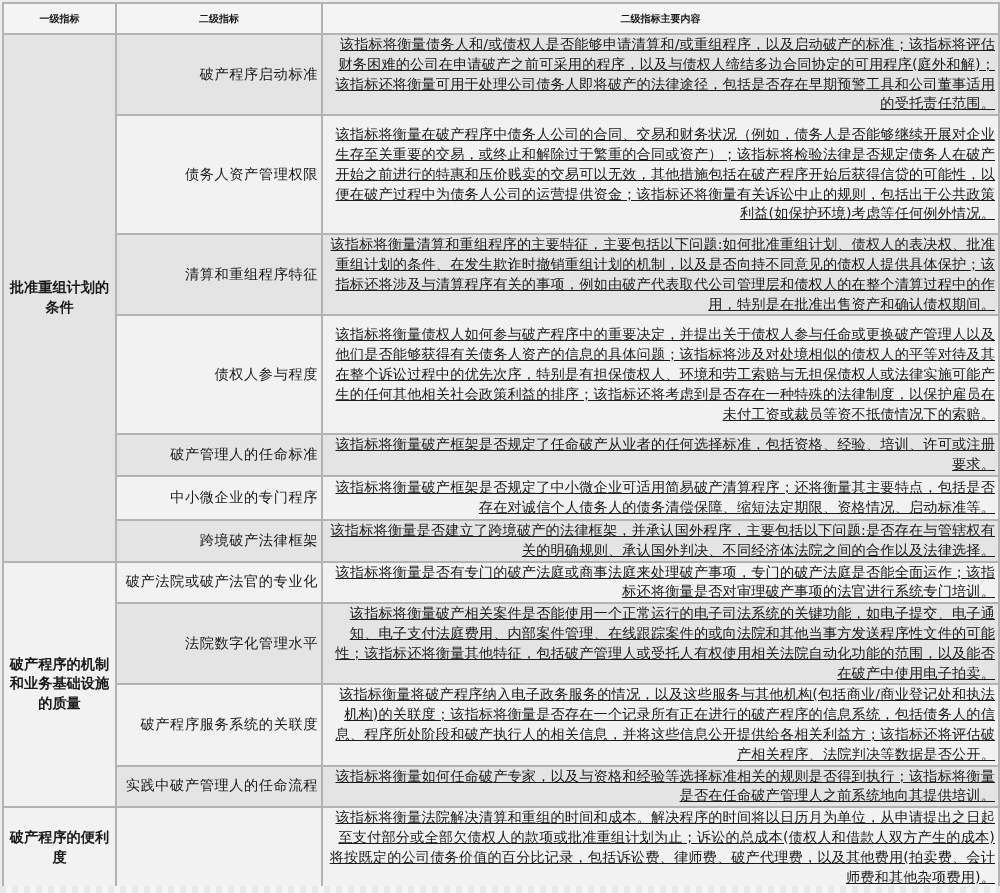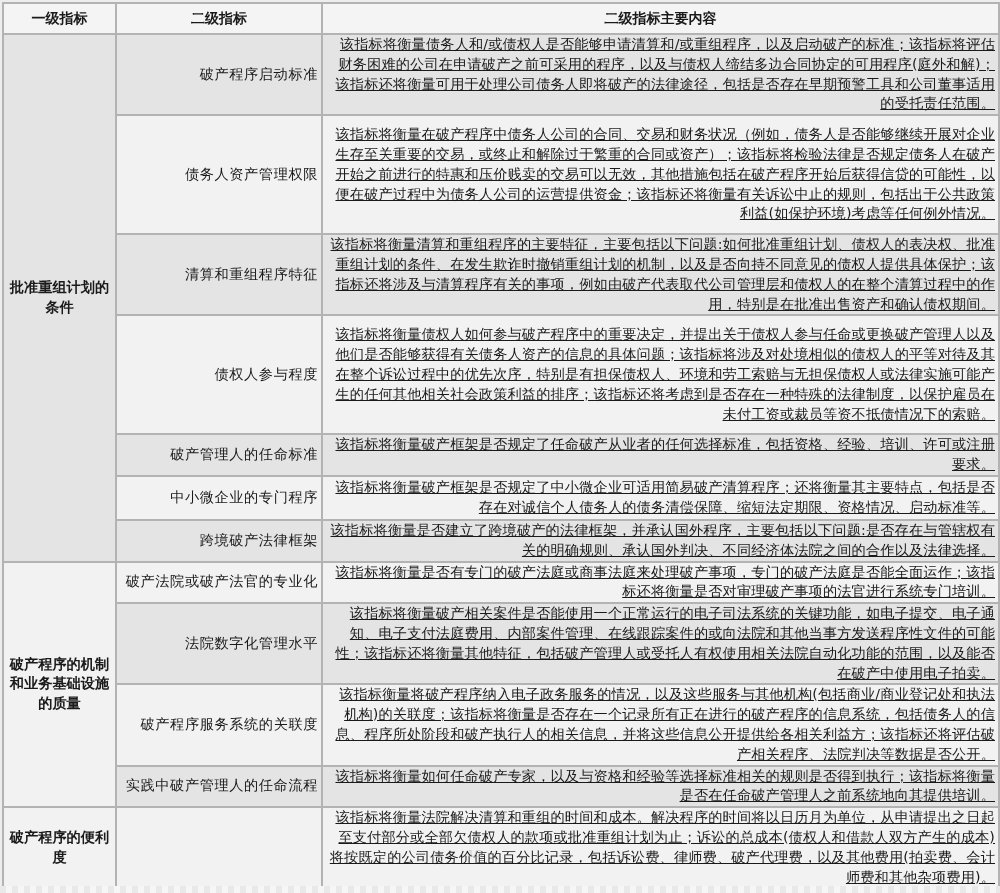--- a/index.html
+++ b/index.html
@@ -21,21 +21,21 @@
     padding: 0 3px;
     font-size: 14.2px;
     line-height: 19.8px;
     vertical-align: middle;
   }
   table.grid th {
     height: 29px;
     background: #f4f4f4;
     font-weight: bold;
     text-align: center;
-    font-size: 14px;
+    font-size: 10px;
   }
   td.l1 { text-align: center; font-weight: bold; font-size: 14.5px; line-height: 22px; padding: 0 6px; }
   td.l2 { text-align: right; font-size: 14.5px; line-height: 20px; letter-spacing: 0.6px; }
   td.desc { text-align: right; vertical-align: top; padding: 0 2px 0 3px; letter-spacing: 0.15px; text-decoration: underline; }
   .g { background: #e4e4e4; }
   .w { background: #f2f2f2; }
   .page-indicator {
     position: absolute; left: 468px; top: 849px;
     font-size: 9px; color: #bdbdbd; opacity: 0.8;
   }

